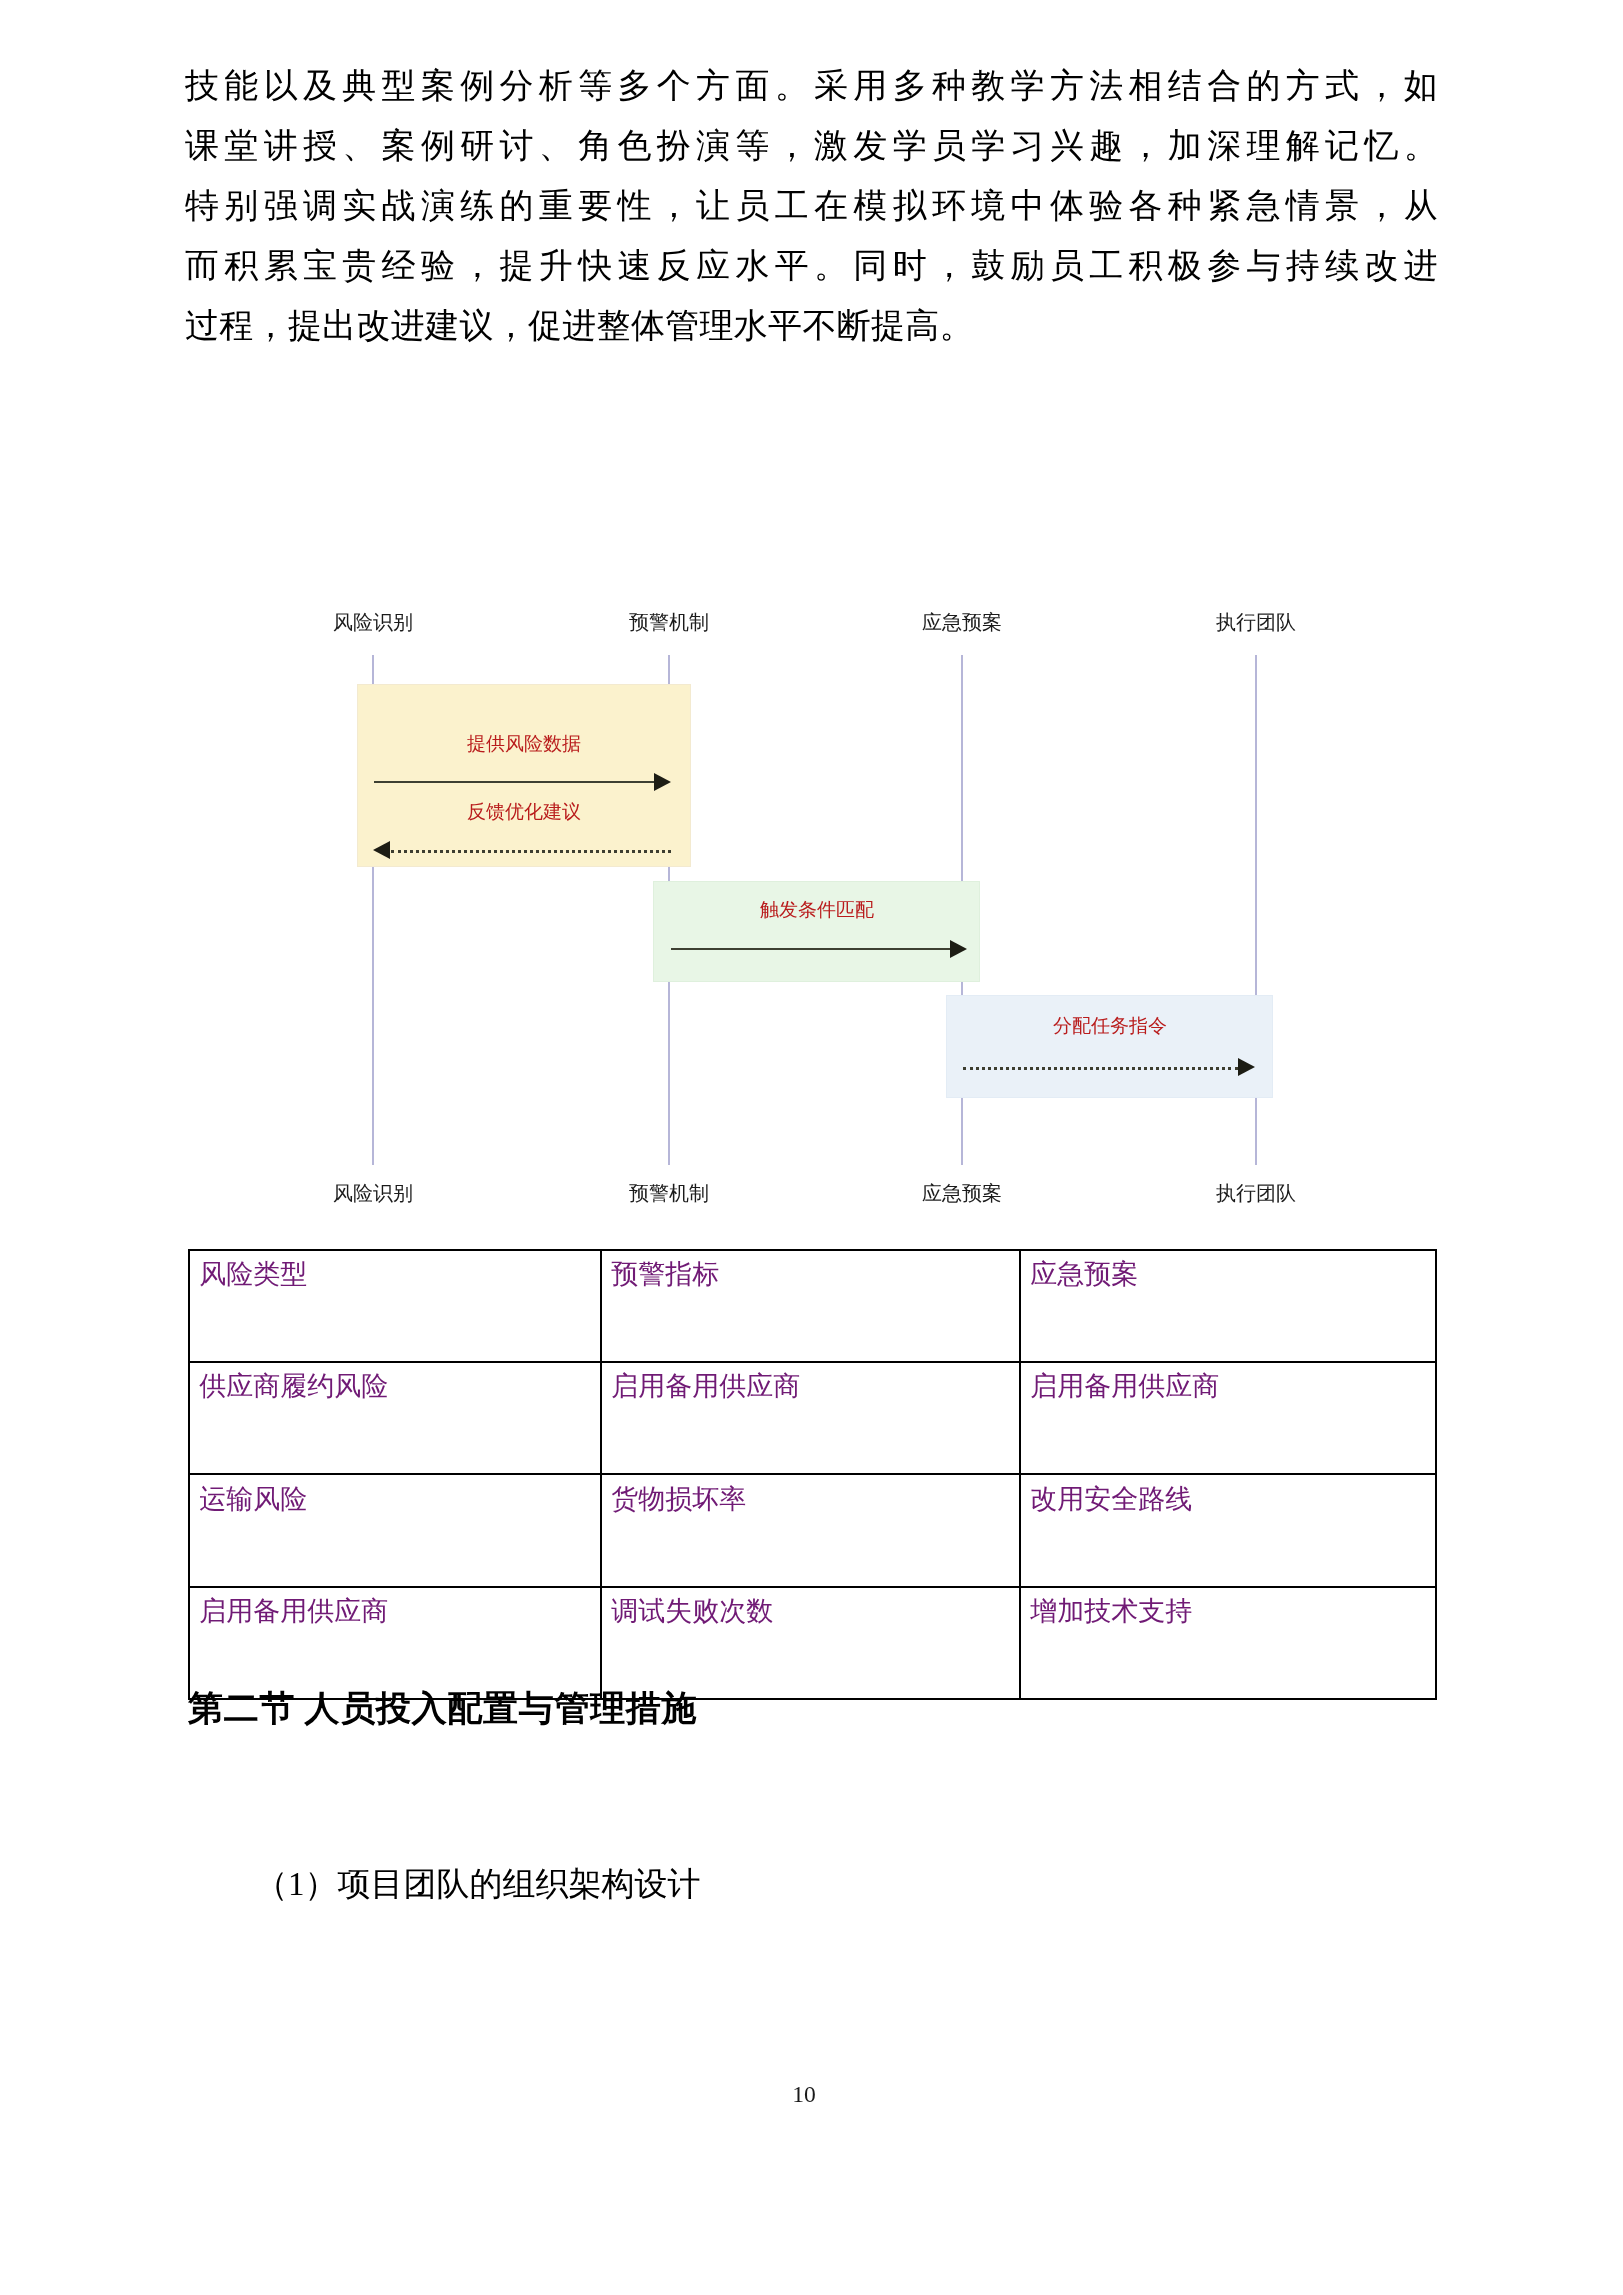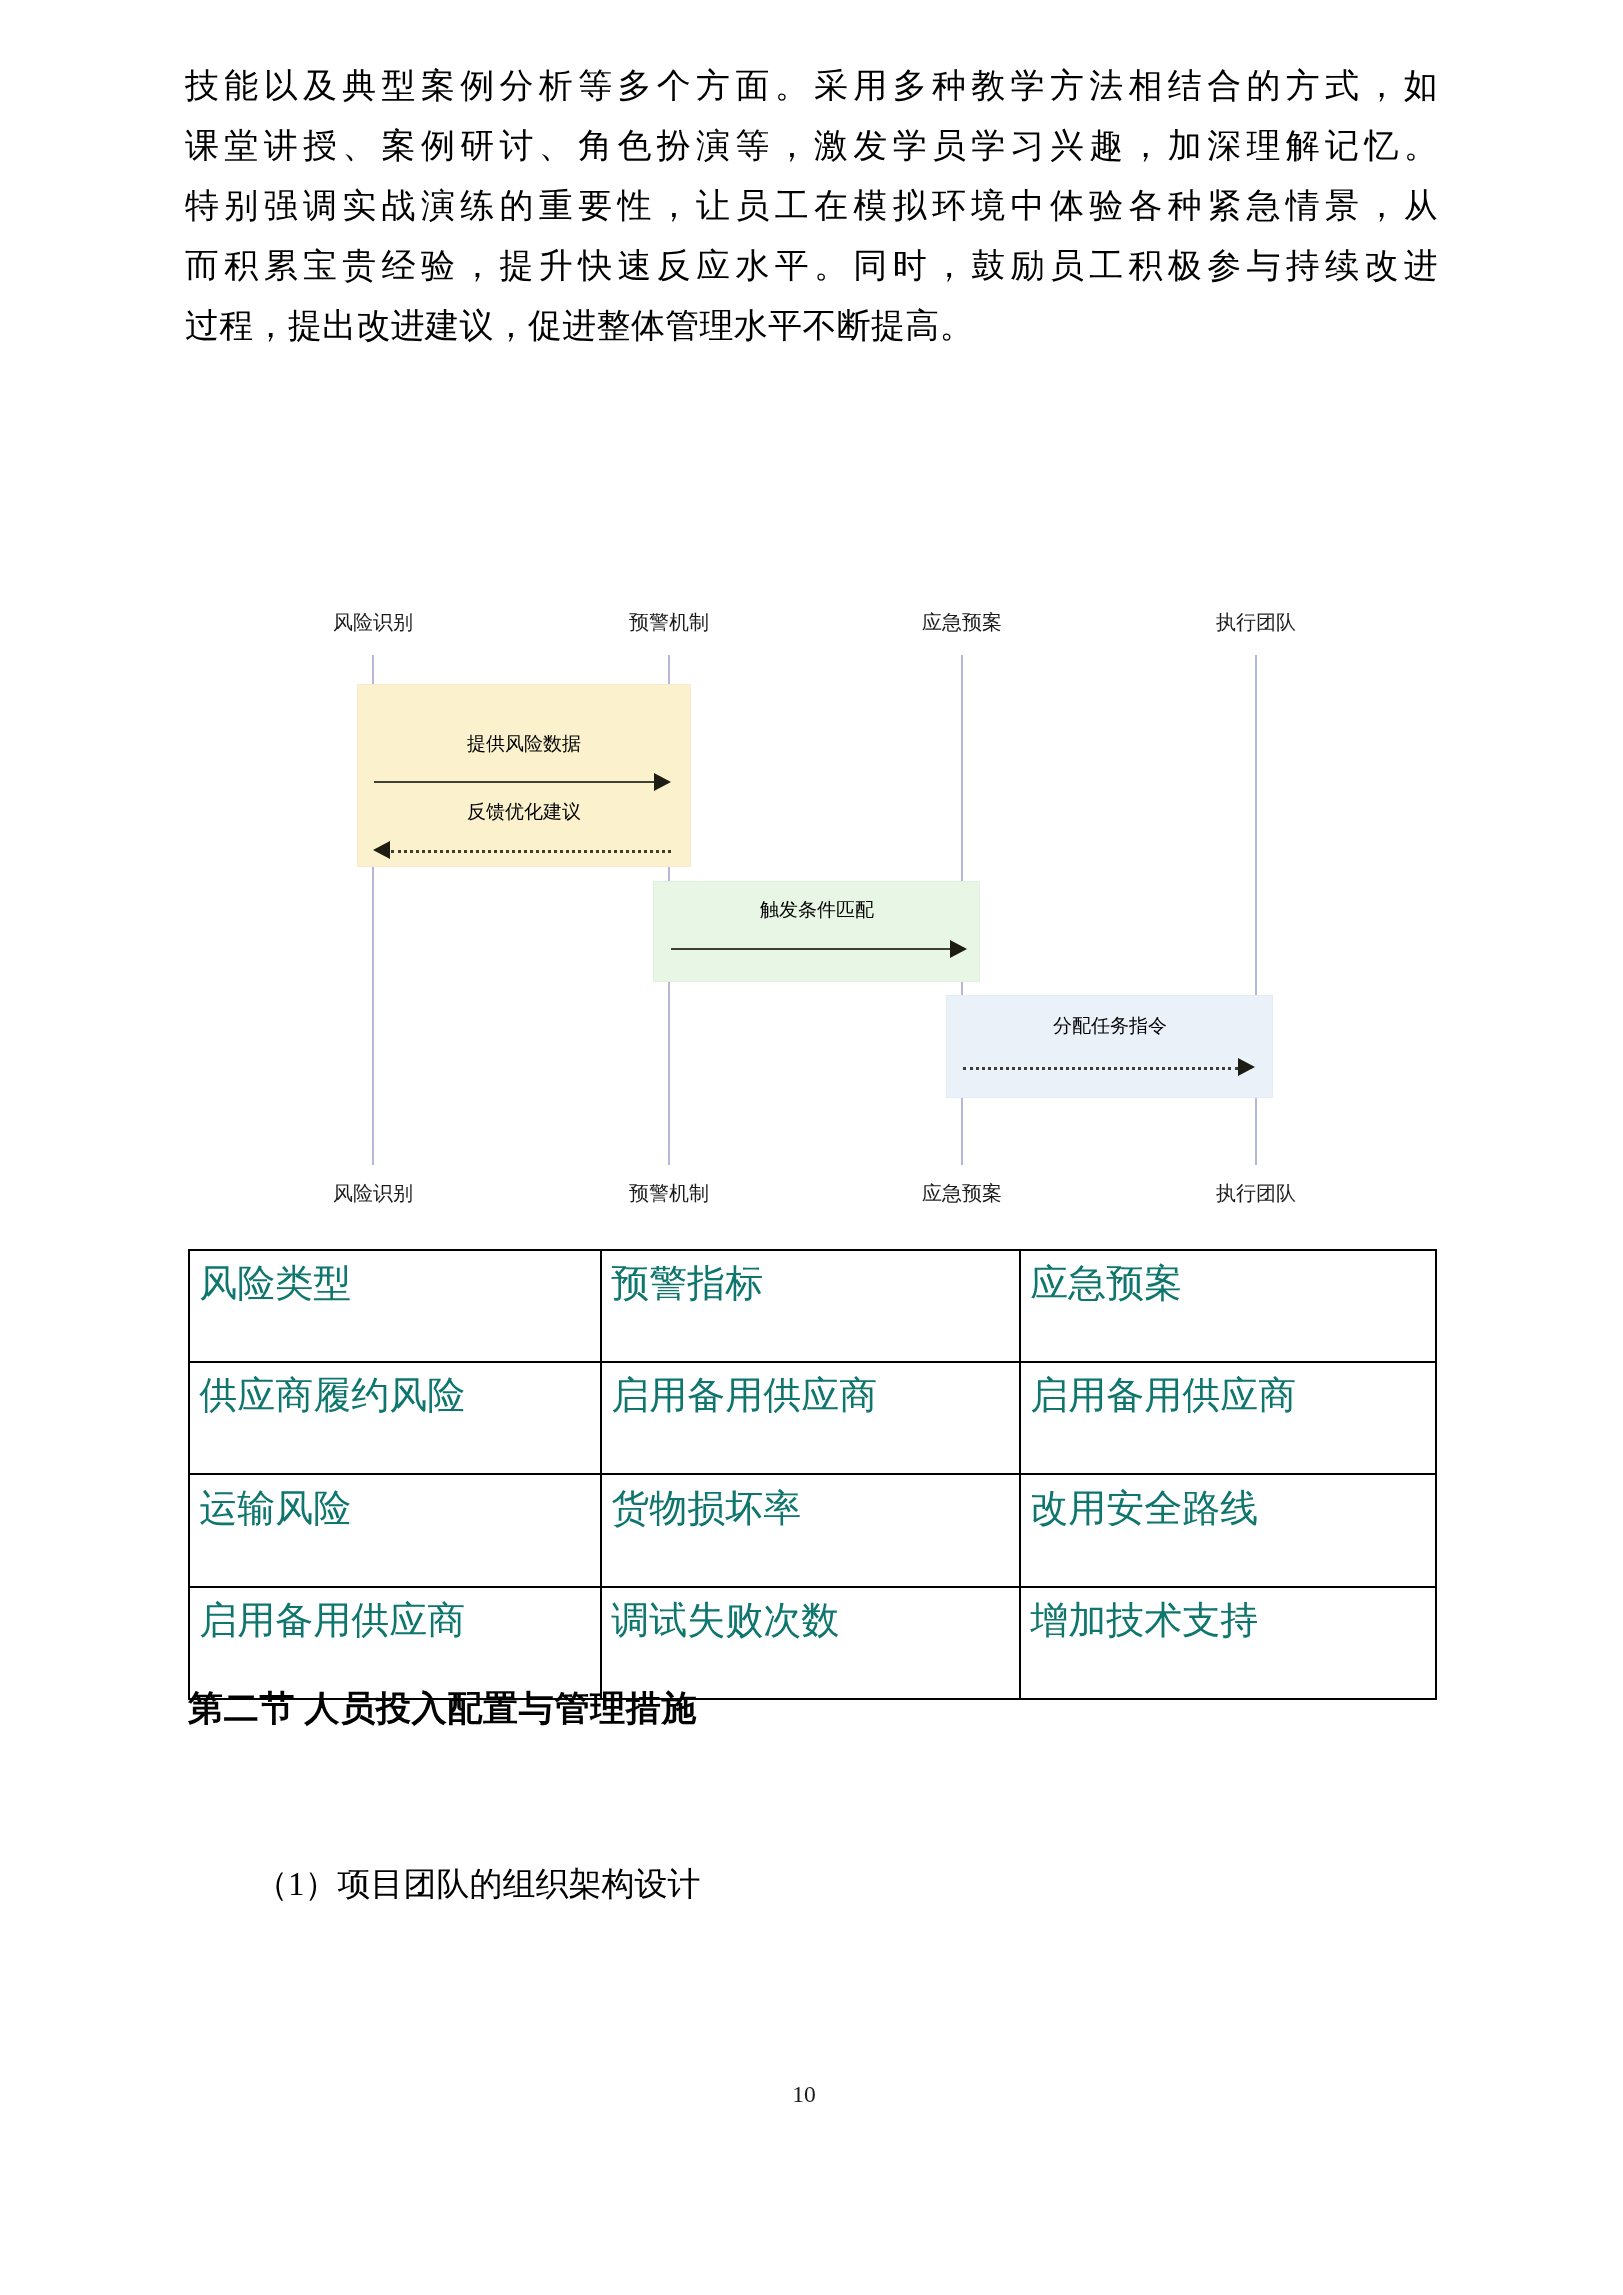--- a/index.html
+++ b/index.html
@@ -71,21 +71,21 @@
     box-sizing: border-box;
   }
   .box-yellow { background: #fbf2cd; border: 0.7px solid #f3ead0; }
   .box-green  { background: #e8f6e6; border: 0.7px solid #dff0dd; }
   .box-blue   { background: #eaf1f8; border: 0.7px solid #e3ecf5; }
 
   .msg-label {
     position: absolute;
     font-family: Liberation Serif, serif;
     font-size: 19px;
-    color: #000000;
+    color: #b91c1c;
     white-space: nowrap;
     transform: translateX(-50%);
   }
   .msg-line {
     position: absolute;
     height: 0;
     border-top: 2.6px solid #3d4032;
   }
   .msg-line.dashed {
     border-top: 3.9px dotted #3d3d30;
@@ -109,27 +109,27 @@
   .risk-table {
     position: absolute;
     left: 188px;
     top: 1249px;
     width: 1247px;
     border-collapse: collapse;
     table-layout: fixed;
   }
   .risk-table td {
     border: 2.6px solid #000000;
-    font-family: Liberation Serif, serif;
-    font-size: 38px;
+    font-family: Liberation Mono, monospace;
+    font-size: 27px;
     line-height: 1.25;
     padding: 9.2px 11.8px 29px 9.2px;
     vertical-align: top;
     height: 72px;
-    color: #0f766e;
+    color: #701a75;
   }
   .risk-table col.c1 { width: 412px; }
   .risk-table col.c2 { width: 419px; }
   .risk-table col.c3 { width: 416px; }
 
   
   .heading {
     position: absolute;
     left: 188px;
     font-family: "Liberation Serif", "DejaVu Serif", serif;

